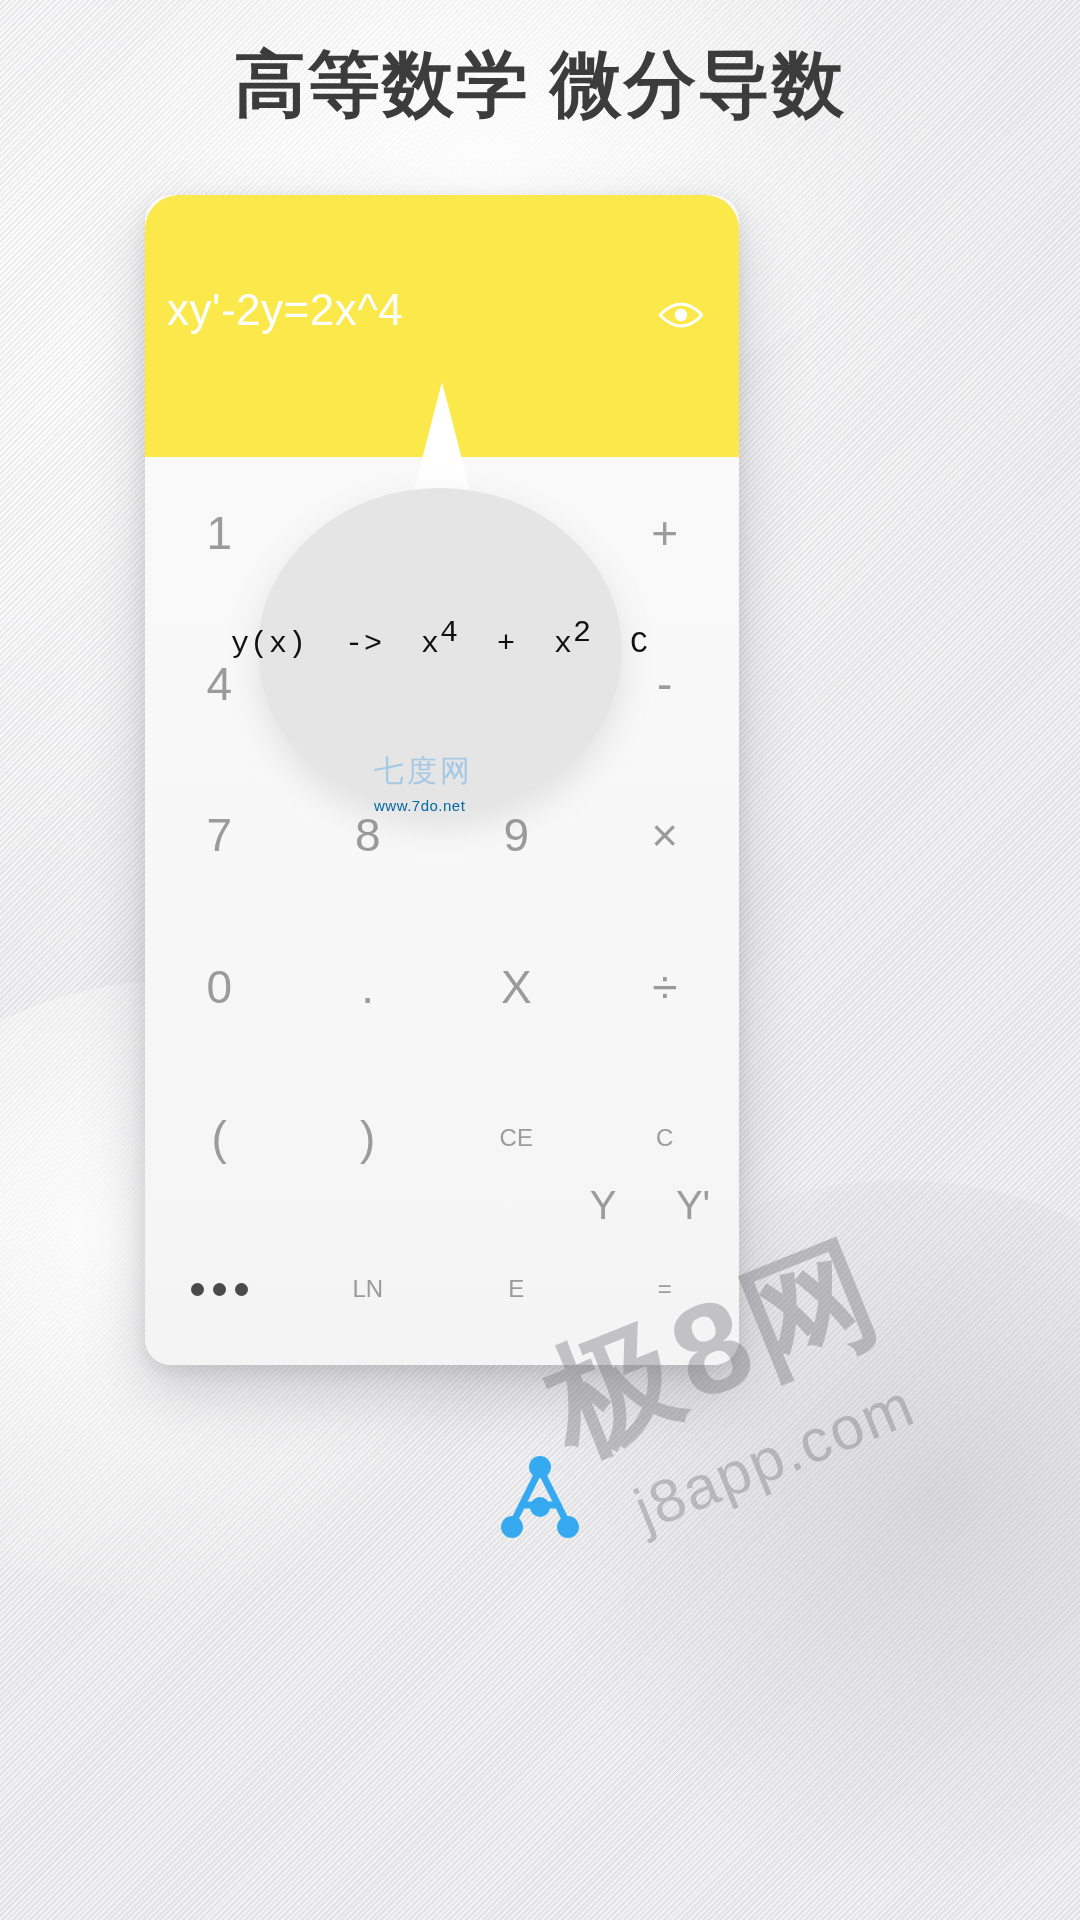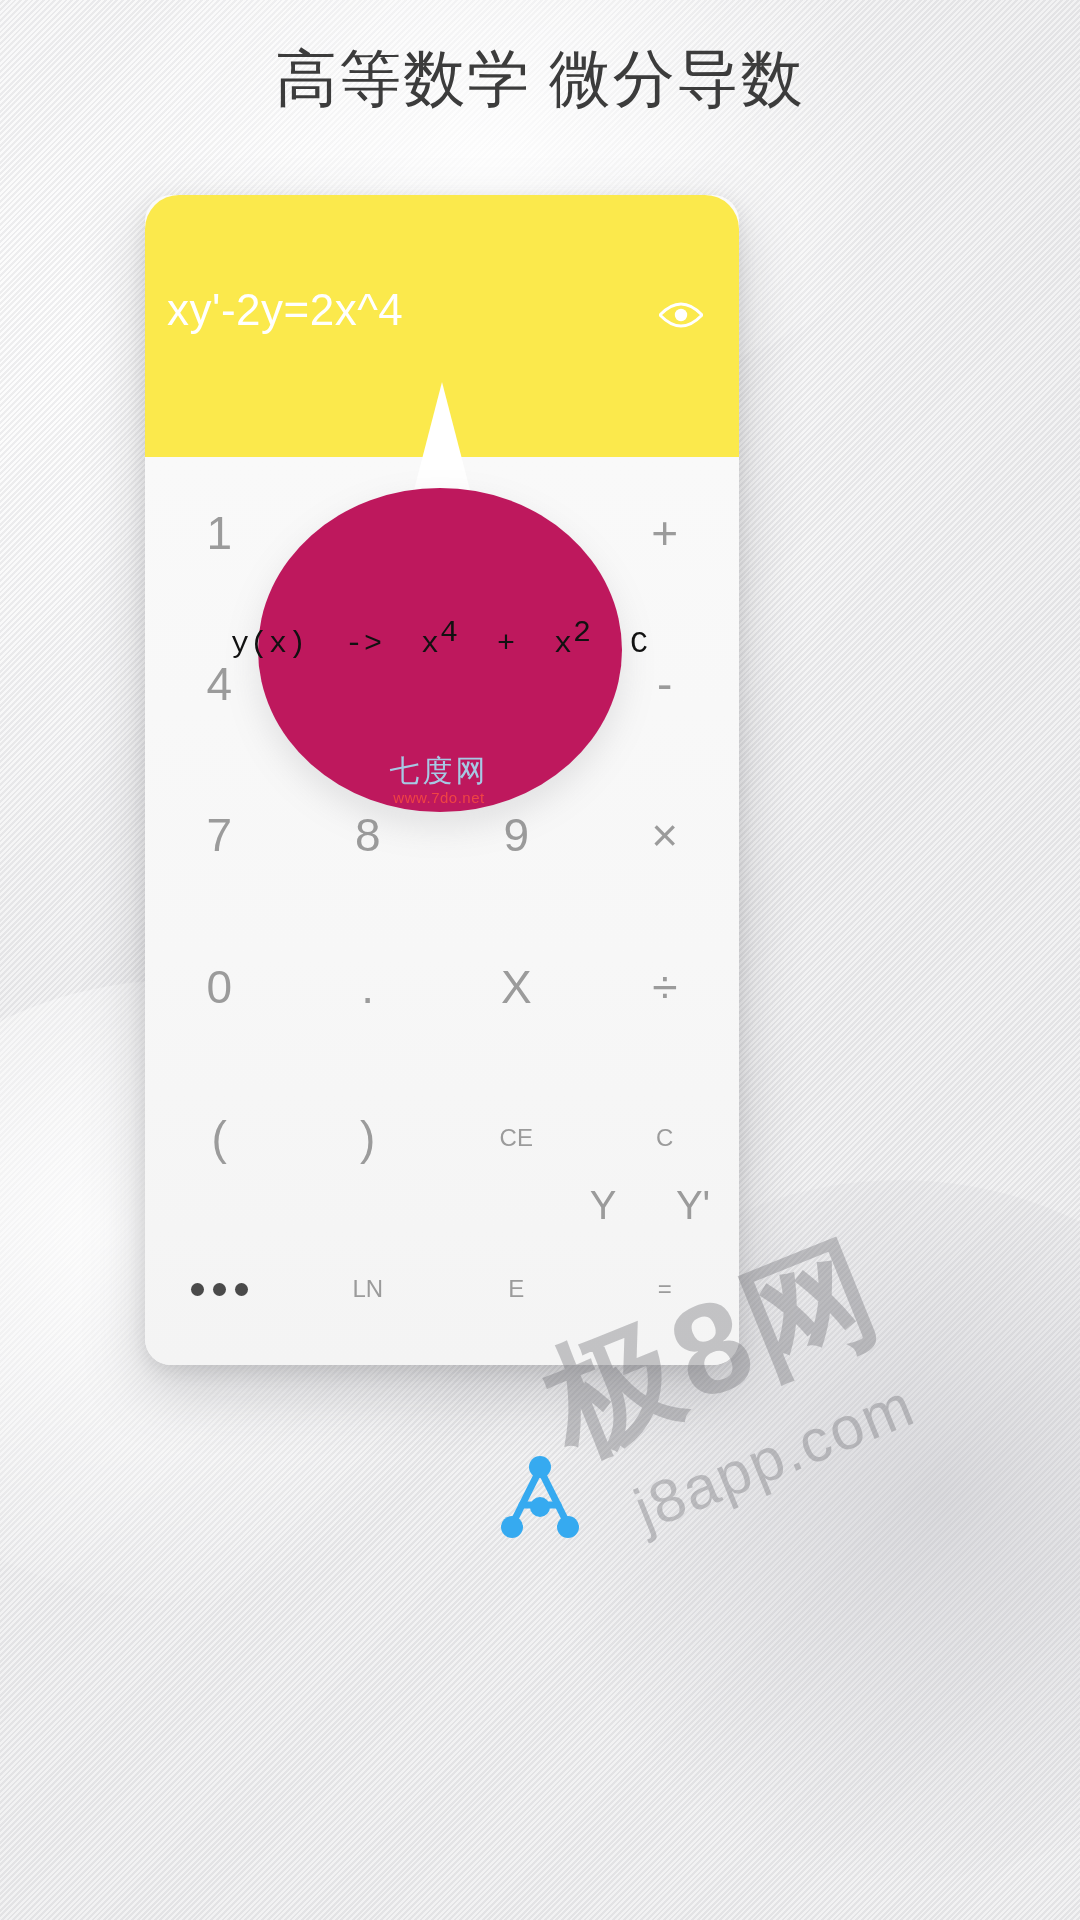--- a/index.html
+++ b/index.html
@@ -24,24 +24,25 @@
   .cloth-b { right:-200px; top:1180px; width:760px; height:700px;
     background:radial-gradient(circle at 55% 45%, rgba(190,190,196,0.45), rgba(190,190,196,0) 70%); }
   .cloth-c { left:40px; top:-120px; width:900px; height:520px;
     background:radial-gradient(circle at 50% 60%, rgba(255,255,255,0.9), rgba(255,255,255,0) 72%); }
 
   
   .title {
     position:absolute; top:44px; left:0; width:1080px;
     text-align:center;
     font-family:"Liberation Serif","DejaVu Serif", serif;
-    font-size:62px; line-height:1.15;
+    font-size:72px; line-height:1.15;
     letter-spacing:2px;
     color:#3c3c3c;
     white-space:pre;
+    font-weight:bold;
   }
 
   
   .card {
     position:absolute;
     left:145px; top:195px;
     width:594px; height:1170px;
     border-radius:26px;
     background:#fafafa;
     box-shadow:0 26px 60px rgba(90,90,95,0.26), 0 6px 18px rgba(90,90,95,0.14);
@@ -88,21 +89,21 @@
   .key.dots { letter-spacing:0px; }
   .dots-glyph { display:flex; gap:9px; }
   .dots-glyph i { width:13px; height:13px; border-radius:50%; background:#4a4a4a; display:block; }
 
   
   .bubble {
     position:absolute;
     left:258px; top:488px;
     width:364px; height:324px;
     border-radius:50%;
-    background:#be185d;
+    background:#e5e5e5;
     box-shadow:0 14px 34px rgba(120,120,125,0.18);
     display:flex; align-items:center; justify-content:center;
   }
   .bubble-tail {
     position:absolute;
     left:414px; top:382px;
     width:0; height:0;
     border-left:28px solid transparent;
     border-right:28px solid transparent;
     border-bottom:108px solid #ffffff;
@@ -115,26 +116,26 @@
     letter-spacing:1px;
     transform:translateY(-6px);
   }
   .result sup { font-size:30px; vertical-align:super; line-height:0; }
 
   
   .wm-7do {
     position:absolute;
     left:374px; top:755px;
     width:130px;
-    text-align:center;
+    text-align:left;
     color:#9ec3e0;
     pointer-events:none;
   }
   .wm-7do .cn { font-size:30px; letter-spacing:3px; line-height:1.05; color:#a6c9e4; }
-  .wm-7do .url { font-size:15px; letter-spacing:0.5px; color:#ef4444; margin-top:2px; }
+  .wm-7do .url { font-size:15px; letter-spacing:0.5px; color:#0369a1; margin-top:10px; }
 
   .wm-j8 {
     position:absolute;
     left:588px; top:1250px;
     width:470px; height:400px;
     transform:rotate(-22deg);
     pointer-events:none;
     color:rgba(120,120,124,0.40);
   }
   .wm-j8 .big {

